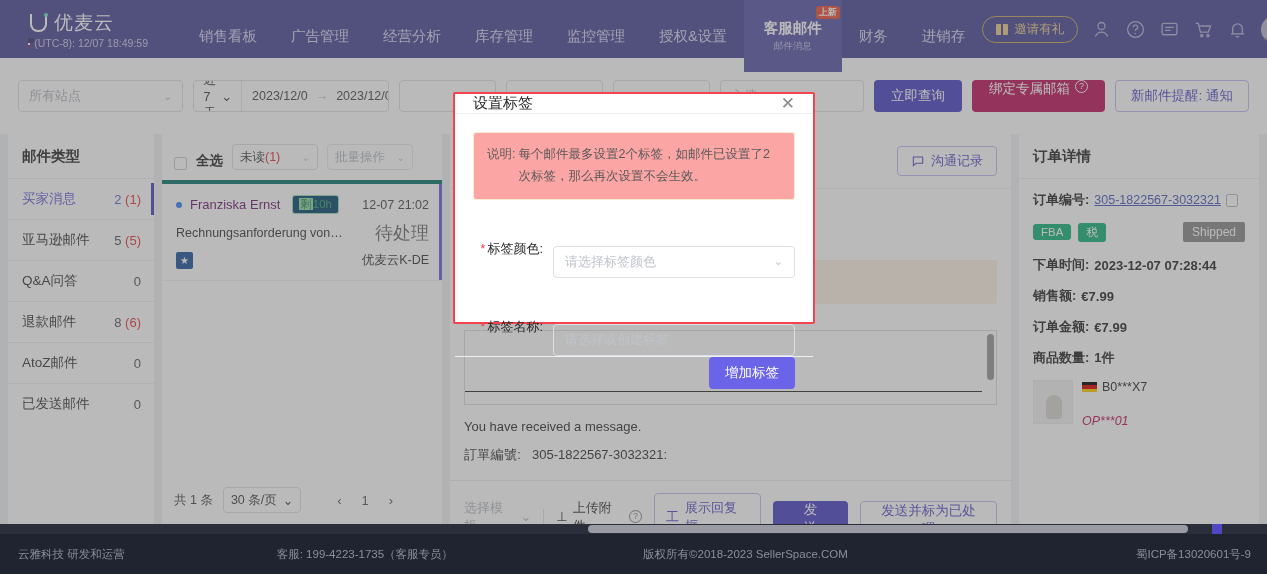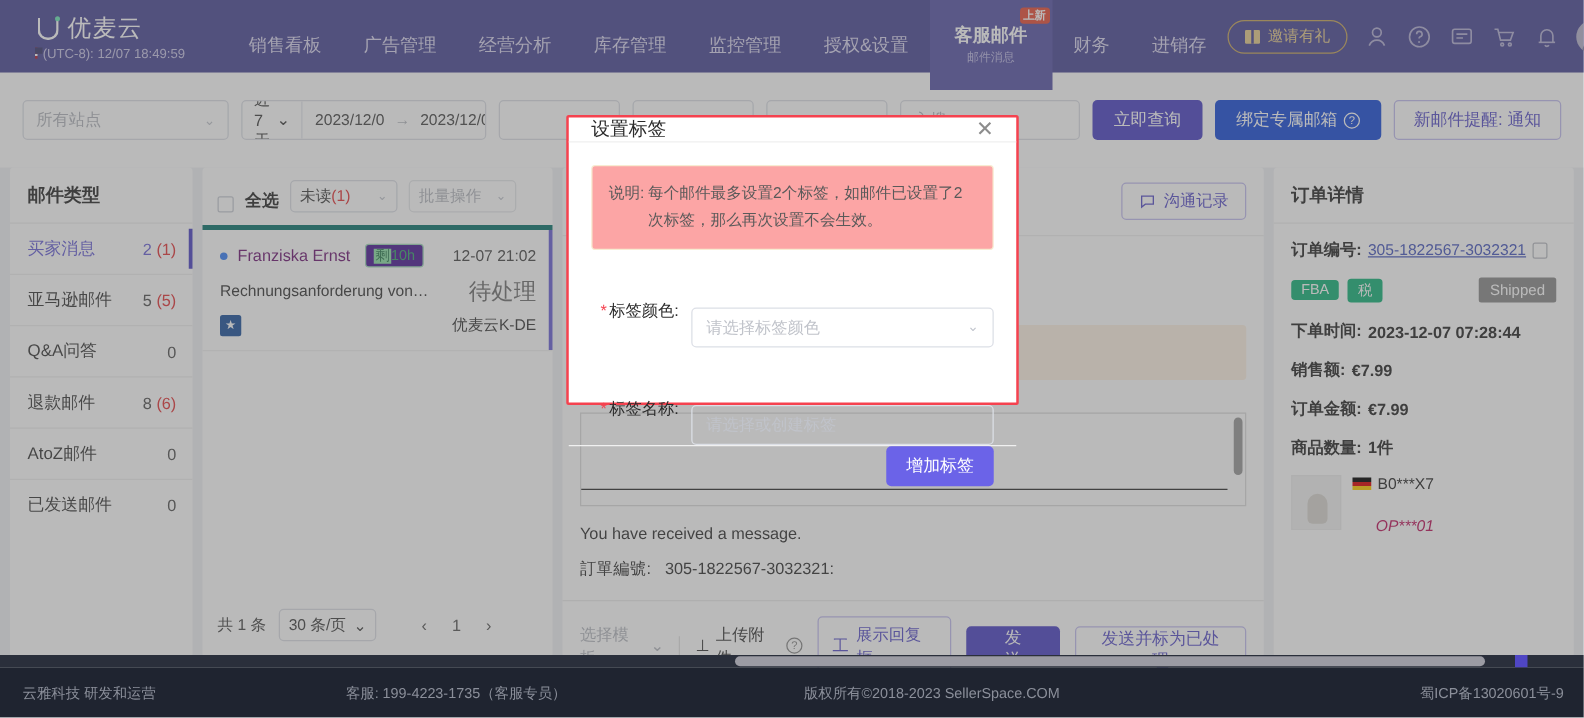--- a/index.html
+++ b/index.html
@@ -95,21 +95,21 @@
   .flt-hidden { width: 110px; }
   .search-inp {
     height: 32px; width: 165px; border: 1px solid #dcdfe6; border-radius: 4px; background:#fff;
     display:flex; align-items:center; padding: 0 10px; font-size: 13px; color:#b3b6bd;
   }
   .btn-primary {
     height: 32px; background: #4f46c4; color: #fff; border: none; border-radius: 4px;
     font-size: 13.5px; padding: 0 17px; cursor: pointer; white-space: nowrap;
     font-family: inherit;
   }
-  .btn-primary.lighter { background: #1d4ed8; display: flex; align-items: center; gap: 5px; }
+  .btn-primary.lighter { background: #be185d; display: flex; align-items: flex-start; gap: 5px; }
   .btn-outline {
     height: 32px; background: #fff; color: #5b52c9; border: 1px solid #c3bef0; border-radius: 4px;
     font-size: 13.5px; padding: 0 15px; cursor: pointer; white-space: nowrap; font-family: inherit;
   }
   .q-ico {
     display:inline-block; width: 13px; height: 13px; border-radius: 50%;
     border: 1px solid currentColor; font-size: 9px; line-height: 11px; text-align: center;
   }
 
   
@@ -155,21 +155,21 @@
 
   .mail-item {
     position: relative; padding: 11px 13px 11px 14px; cursor: pointer;
     border-bottom: 1px solid #f1f1f1;
   }
   .mail-item.selected::after { content:""; position:absolute; right:0; top:0; bottom:0; width:3px; background:#6b63d6; }
   .mail-r1 { display: flex; align-items: center; gap: 8px; }
   .dot-unread { width: 6px; height: 6px; border-radius: 50%; background: #3b82f6; flex: 0 0 6px; }
   .mail-from { font-size: 13px; color: #701a75; }
   .tag-left {
-    font-size: 11.5px; color: #3aa76d; border: 1px solid #9fd8b8; background: #4c1d95;
+    font-size: 11.5px; color: #3aa76d; border: 1px solid #9fd8b8; background: #0c4a6e;
     border-radius: 3px; padding: 1px 6px; margin-left: 4px;
   }
   .tag-left .hl { background: #8ee0a8; color: #2d7a4f; padding: 0 1px; }
   .mail-time { margin-left: auto; font-size: 12.5px; color: #4a4a4a; }
   .mail-r2 { display: flex; align-items: center; margin-top: 7px; gap: 8px; }
   .mail-subject {
     font-size: 12.5px; color: #3a3a3a; overflow: hidden; text-overflow: ellipsis;
     white-space: nowrap; max-width: 168px;
   }
   .mail-status { margin-left: auto; font-size: 18px; color: #737373; font-family: Liberation Mono, monospace; }
@@ -234,21 +234,21 @@
   
   .order-body { padding: 0 14px; }
   .ord-divider { height: 1px; background: #f0f0f0; margin: 0 0 12px 0; }
   .ord-row { font-size: 13px; color: #2b2b2b; margin-bottom: 13px; display: flex; align-items: center; gap: 5px; flex-wrap: wrap;}
   .ord-label { font-weight: bold; }
   .ord-link { color: #4b5bbf; text-decoration: underline; font-size: 12.5px; }
   .copy-ico { width: 12px; height: 13px; border: 1.3px solid #b9bcc3; border-radius: 2px; display:inline-block; }
   .pill-row { display: flex; align-items: center; gap: 7px; margin-bottom: 14px; }
   .pill { font-size: 11.5px; color: #fff; background: #19b37a; border-radius: 3px; padding: 2px 8px; }
   .pill-ship { margin-left: auto; font-size: 12px; color: #fff; background: #8c8c8c; border-radius: 2px; padding: 3px 9px; }
-  .prod-card { display: flex; gap: 9px; align-items: flex-start; margin-top: 4px; text-align: right; }
+  .prod-card { display: flex; gap: 9px; align-items: flex-start; margin-top: 4px; }
   .prod-thumb { width: 40px; height: 44px; background: #f2f2f2; border: 1px solid #ececec; position: relative; }
   .prod-thumb::after {
     content:""; position:absolute; left:12px; top:14px; width: 16px; height: 24px;
     background: #d9d6d0; border-radius: 8px 8px 4px 4px;
   }
   .prod-meta { font-size: 12.5px; color: #2b2b2b; }
   .prod-meta .asin { display: flex; align-items: center; gap: 5px; }
   .flag-de { width: 15px; height: 10px; display:inline-block; background: linear-gradient(#000 0 33%, #dd0000 33% 66%, #ffce00 66% 100%); }
   .prod-sku { color: #be185d; margin-top: 20px; font-style: italic; }
 

